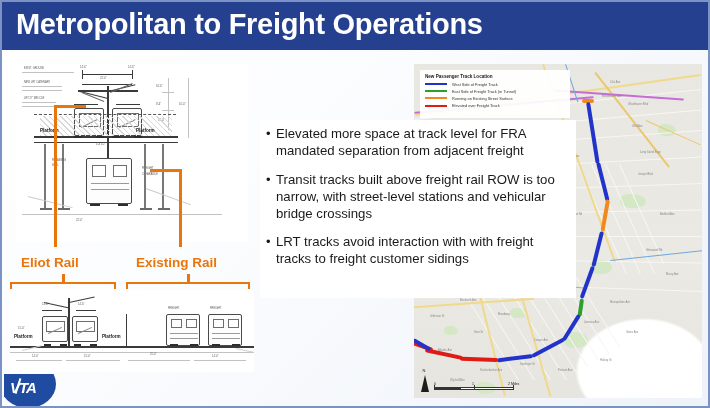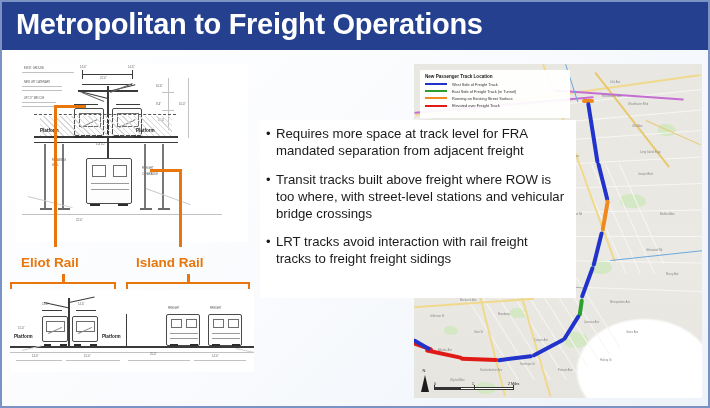--- a/index.html
+++ b/index.html
@@ -271,21 +271,21 @@
     <div class="micro" style="left:60px; top:156px;">22'-0"</div>
   </div>
 
   <div class="ocall h" style="left:52px; top:103px; width:32px;"></div>
   <div class="ocall v" style="left:52px; top:103px; height:142px;"></div>
 
   <div class="ocall h" style="left:148px; top:167px; width:32px;"></div>
   <div class="ocall v" style="left:177px; top:167px; height:78px;"></div>
 
   <div class="olabel" style="left:19px; top:253px;">Eliot Rail</div>
-  <div class="olabel" style="left:134px; top:253px;">Island Rail</div>
+  <div class="olabel" style="left:134px; top:253px;">Existing Rail</div>
 
   <div class="bracket" style="left:8px; top:280px; width:106px;"></div>
   <div class="bracket" style="left:124px; top:280px; width:124px;"></div>
   <div class="ocall v" style="left:60px; top:272px; height:10px;"></div>
   <div class="ocall v" style="left:185px; top:272px; height:10px;"></div>
 
   <div id="tech-bottom" class="tech">
 
     <div class="tline v dark" style="left:58px; top:8px; height:48px; width:2px;"></div>
     <div class="tline" style="left:34px; top:12px; width:26px; height:1px; background:#3a3a3a; transform:rotate(12deg); transform-origin:left top;"></div>
@@ -498,27 +498,32 @@
         <div class="tick" style="left:40px;"></div>
         <div class="tick" style="left:79px;"></div>
       </div>
     </div>
   </div>
 
   <div id="textpanel">
     <div id="bullets">
       <div class="bullet">
         <span class="dot">•</span>
-        <span class="btxt">Requires more space at track level for FRA mandated separation from adjacent freight</span>
+        <span class="btxt">Elevated more space at track level for FRA mandated separation from adjacent freight</span>
       </div>
       <div class="bullet">
         <span class="dot">•</span>
-        <span class="btxt">Transit tracks built above freight where ROW is too where, with street-level stations and vehicular bridge crossings</span>
+        <span class="btxt">Transit tracks built above freight rail ROW is too narrow, with street-level stations and vehicular bridge crossings</span>
       </div>
       <div class="bullet">
         <span class="dot">•</span>
-        <span class="btxt">LRT tracks avoid interaction with rail freight tracks to freight freight sidings</span>
+        <span class="btxt">LRT tracks avoid interaction with with freight tracks to freight customer sidings</span>
       </div>
     </div>
   </div>
 
+  <div id="vta">
+    <div class="disc"></div>
+    <div class="slash" style="left:13px; top:4px;"></div>
+    <div class="vtatext">VTA</div>
+  </div>
 
 </div>
 
 </body></html>

